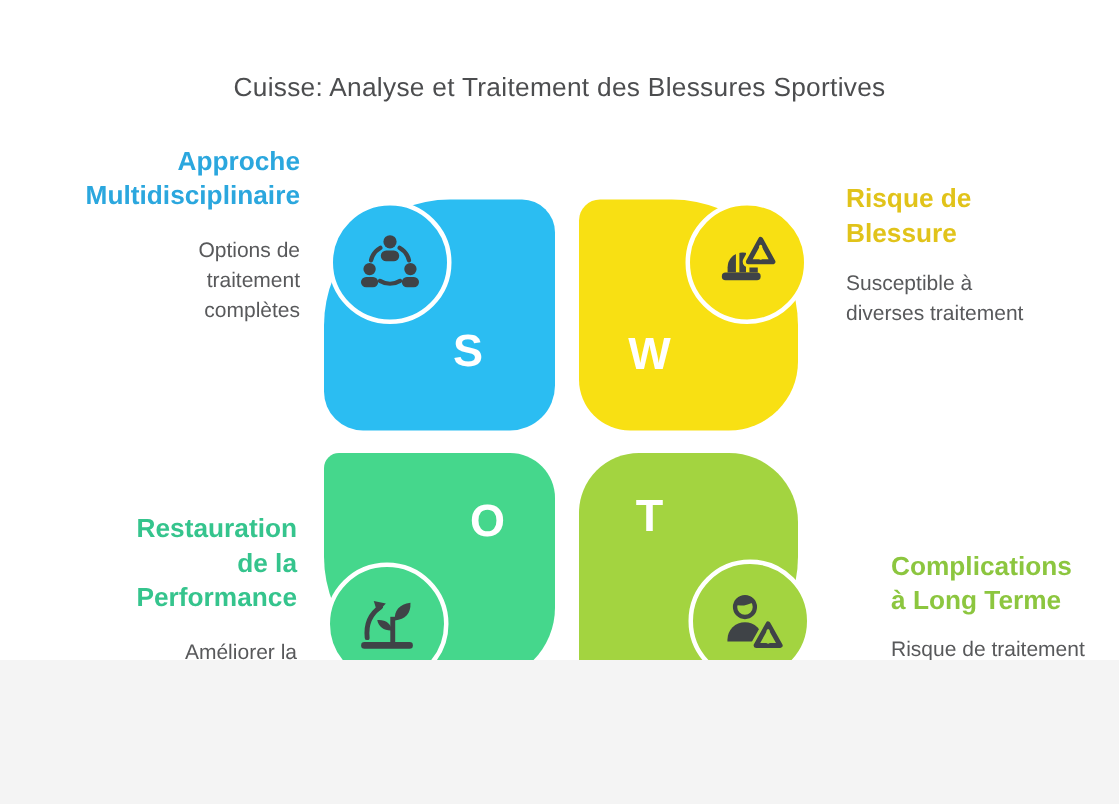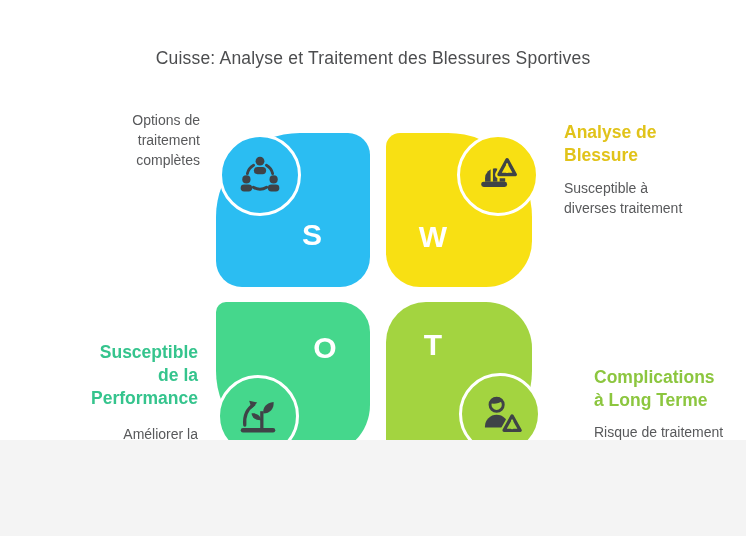--- a/index.html
+++ b/index.html
@@ -134,34 +134,36 @@
       <path class="fg" d="M13.2 12.6 A7.6 7.6 0 0 1 27.2 10.2 C22.5 13.2 17.6 14 13.2 12.6 Z"></path>
       <path class="fg" d="M8.3 38.2 V37 A12.2 12.2 0 0 1 32.7 37 V38.2 Z"></path>
       <path class="bgs" d="M36.6 26 L45 41 H28.2 Z" stroke-width="7.5" stroke-linejoin="round"></path>
       <path class="fgs" d="M36.6 26 L45 41 H28.2 Z" fill="var(--icon,#3F4347)" stroke-width="3.4" stroke-linejoin="round"></path>
       <line class="bgs" x1="36.6" y1="30.8" x2="36.6" y2="35.6" stroke-width="2.2" stroke-linecap="round"></line>
       <circle class="bgf" cx="36.6" cy="38.5" r="1.35"></circle>
     </svg>
   </div>
 
   <div class="tb tb-s q0" style="--petal: #2BBDF2; --accent: #2BA7DE;">
+    <div class="heading">Approche
+Multidisciplinaire</div>
     <div class="desc">Options de
 traitement
 complètes</div>
   </div>
 
   <div class="tb tb-w q1" style="--petal: #F8E013; --accent: #E1C31A;">
-    <div class="heading">Analyse de
+    <div class="heading">Risque de
 Blessure</div>
     <div class="desc">Susceptible à
 diverses traitement</div>
   </div>
 
   <div class="tb tb-o q2" style="--petal: #45D78C; --accent: #35C48D;">
-    <div class="heading">Susceptible
+    <div class="heading">Restauration
 de la
 Performance</div>
     <div class="desc">Améliorer la
 récupération des
 athlètes</div>
   </div>
 
   <div class="tb tb-t q3" style="--petal: #A3D440; --accent: #8CC63F;">
     <div class="heading">Complications
 à Long Terme</div>

